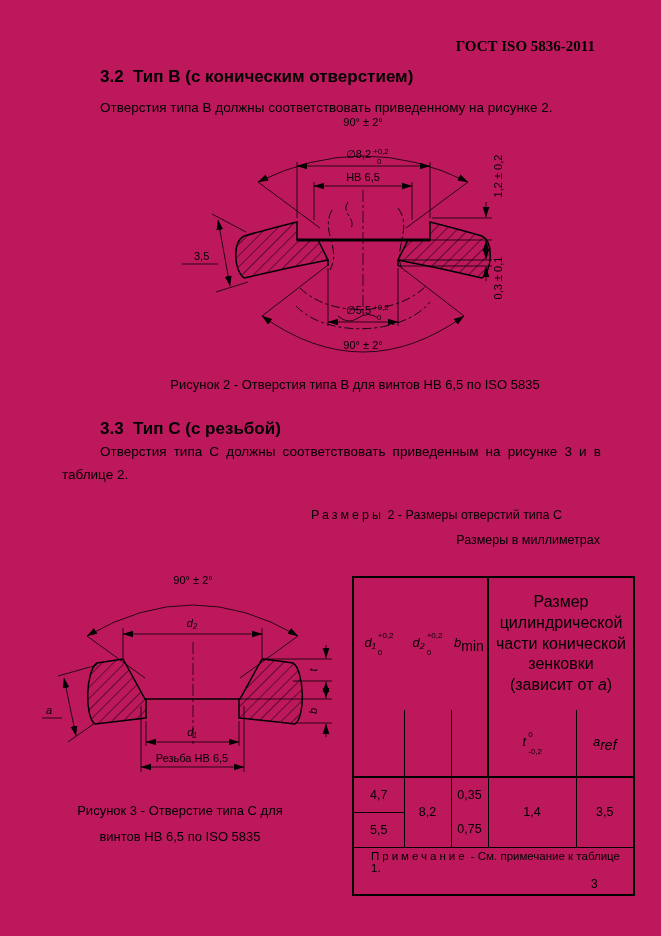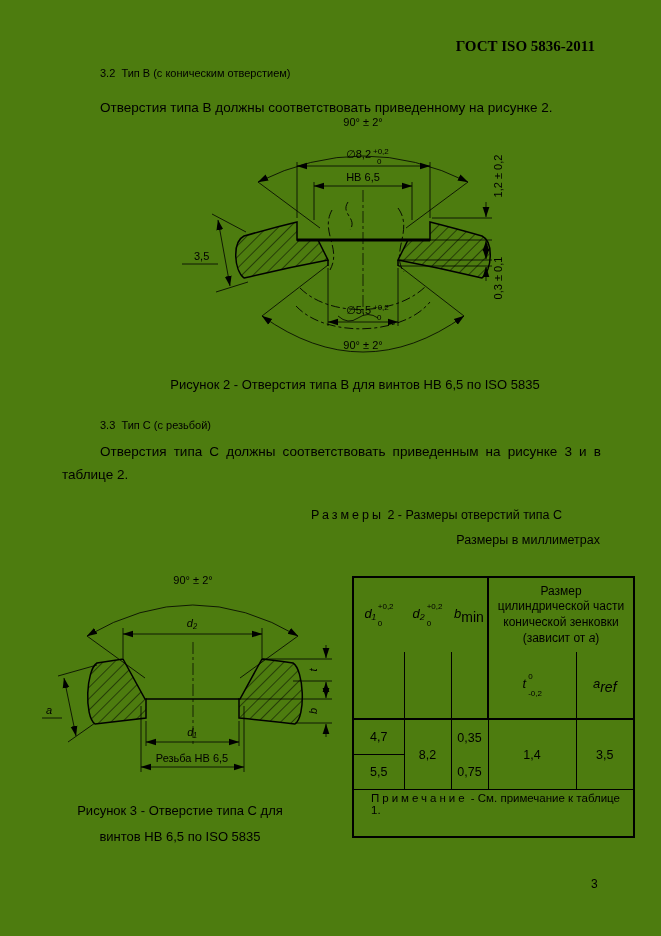--- a/index.html
+++ b/index.html
@@ -1,22 +1,22 @@
 <!DOCTYPE html>
 <html><head>
 <meta charset="utf-8">
 <style>
   html,body{margin:0;padding:0;background:#888;}
-  #page{position:relative;width:661px;height:936px;background:#4d7c0f;color:#000;
+  #page{position:relative;width:661px;height:936px;background:#be185d;color:#000;
         font-family:"Liberation Sans",sans-serif;overflow:hidden;}
   .serif{font-family:"Liberation Serif",serif;}
   .abs{position:absolute;}
   .pre{white-space:pre-wrap;}
   #doc-header{top:38px;right:66px;font-size:15px;font-weight:bold;}
-  .h2{font-size:11px;font-weight:normal;}
+  .h2{font-size:17px;font-weight:bold;}
   .body-text{font-size:13.5px;}
   #sec-b-heading{left:100px;top:67px;}
   #sec-b-body{left:100px;top:100px;}
   #fig2-svg{left:180px;top:110px;}
   #fig2-caption{left:60px;top:377px;width:590px;text-align:center;font-size:13px;}
   #sec-c-heading{left:100px;top:419px;}
   #sec-c-line1{left:100px;top:444px;width:501px;text-align:justify;text-align-last:justify;}
   #sec-c-line2{left:62px;top:467px;}
   #tbl-title{left:311px;top:508px;font-size:12.5px;}
   #tbl-title .sp{letter-spacing:3px;}
@@ -33,21 +33,21 @@
   #t2 .r2{border-right:2px solid #000;}
   #t2 tr.hA td{height:70px;}
   #t2 tr.hB td{height:66px;border-bottom:2px solid #000;}
   #t2 tr.bd td{height:34px;}
   #t2 .bb1{border-bottom:1px solid #000;}
   #t2 tr.nt td{border-top:1px solid #000;height:36px;text-align:left;
                font-size:11.5px;padding:2px 3px 8px 17px;vertical-align:top;}
   #t2 .var{font-style:italic;font-size:13px;}
   #t2 .tolstack{display:inline-flex;flex-direction:column;justify-content:space-between;
       height:26px;font-size:8px;margin-left:2px;vertical-align:middle;text-align:left;}
-  #t2 .grp{font-size:12px;line-height:1.3;padding:2px 6px;}
+  #t2 .grp{font-size:16px;line-height:1.3;padding:14px 6px;}
   #t2 sub{font-size:14px;}
   #t2 .stack2{display:flex;flex-direction:column;height:68px;}
   #t2 .stack2 div{height:34px;display:flex;align-items:center;justify-content:center;}
   .sp-note{letter-spacing:3px;}
 
   svg text{font-family:"Liberation Sans",sans-serif;font-size:11px;fill:#000;}
   svg .it{font-style:italic;}
   svg .tol{font-size:8px;}
   svg .thin{stroke:#000;stroke-width:0.8;fill:none;}
   svg .out{stroke:#000;stroke-width:1.5;fill:none;}

